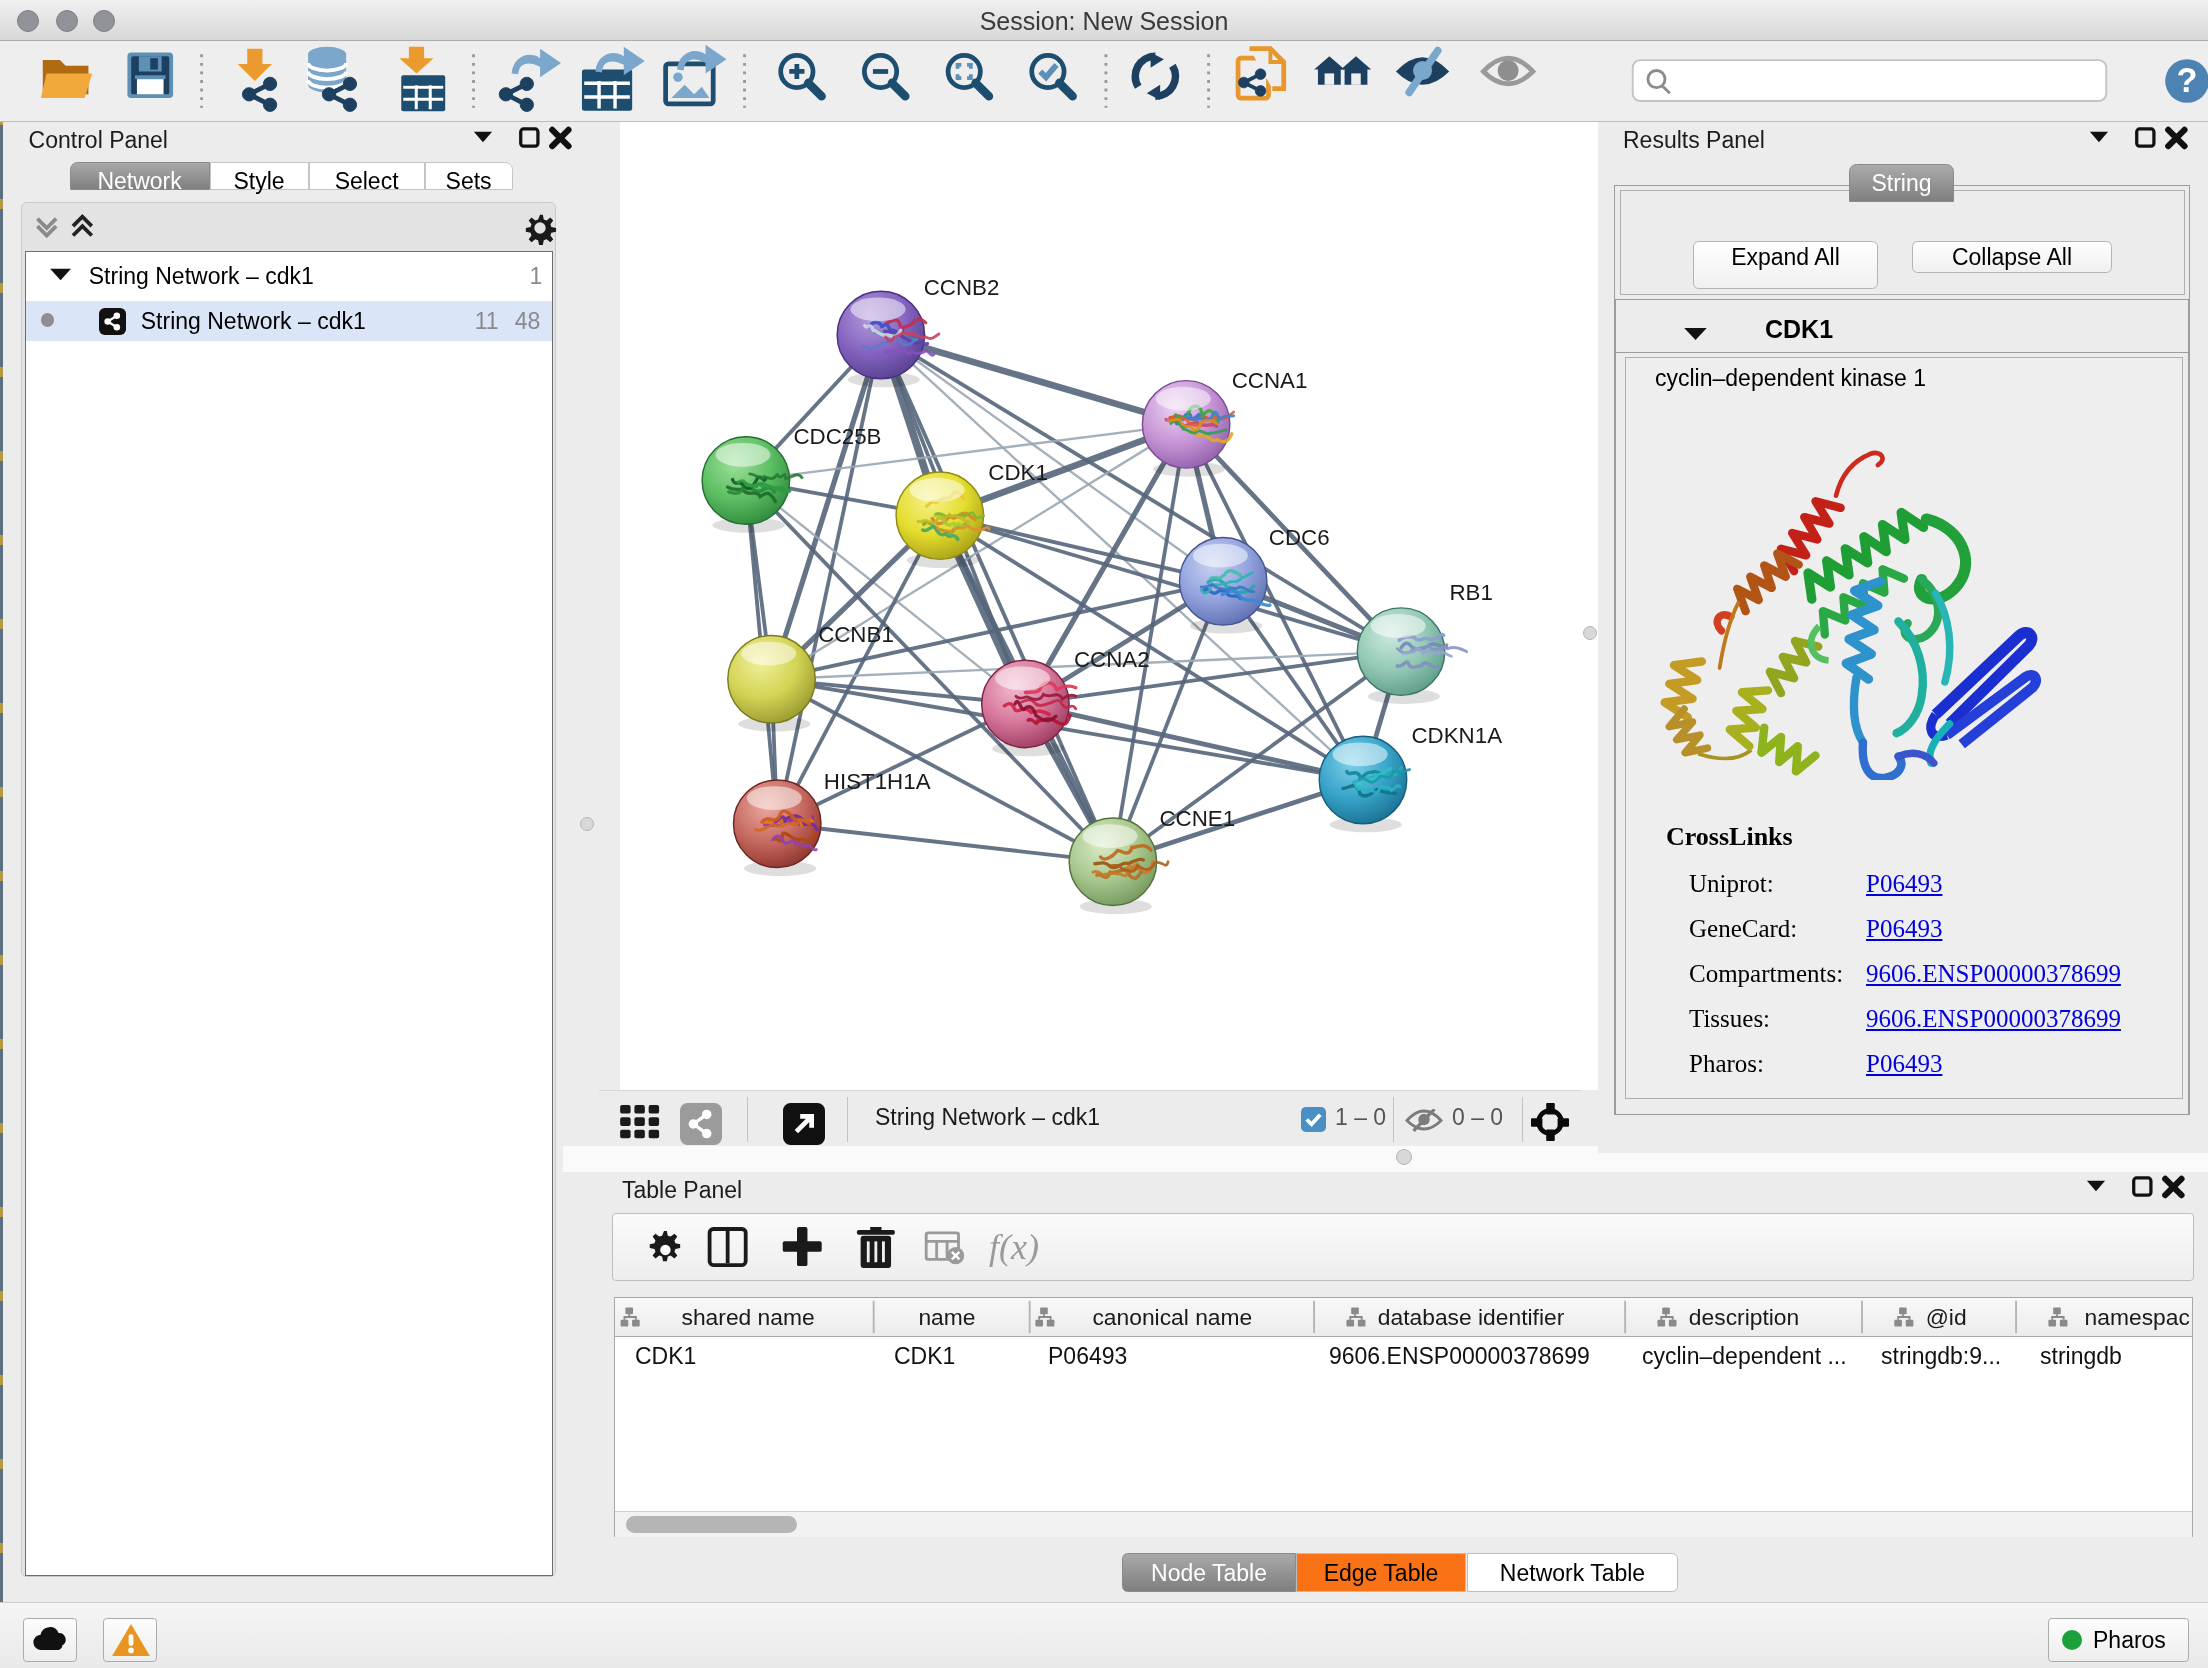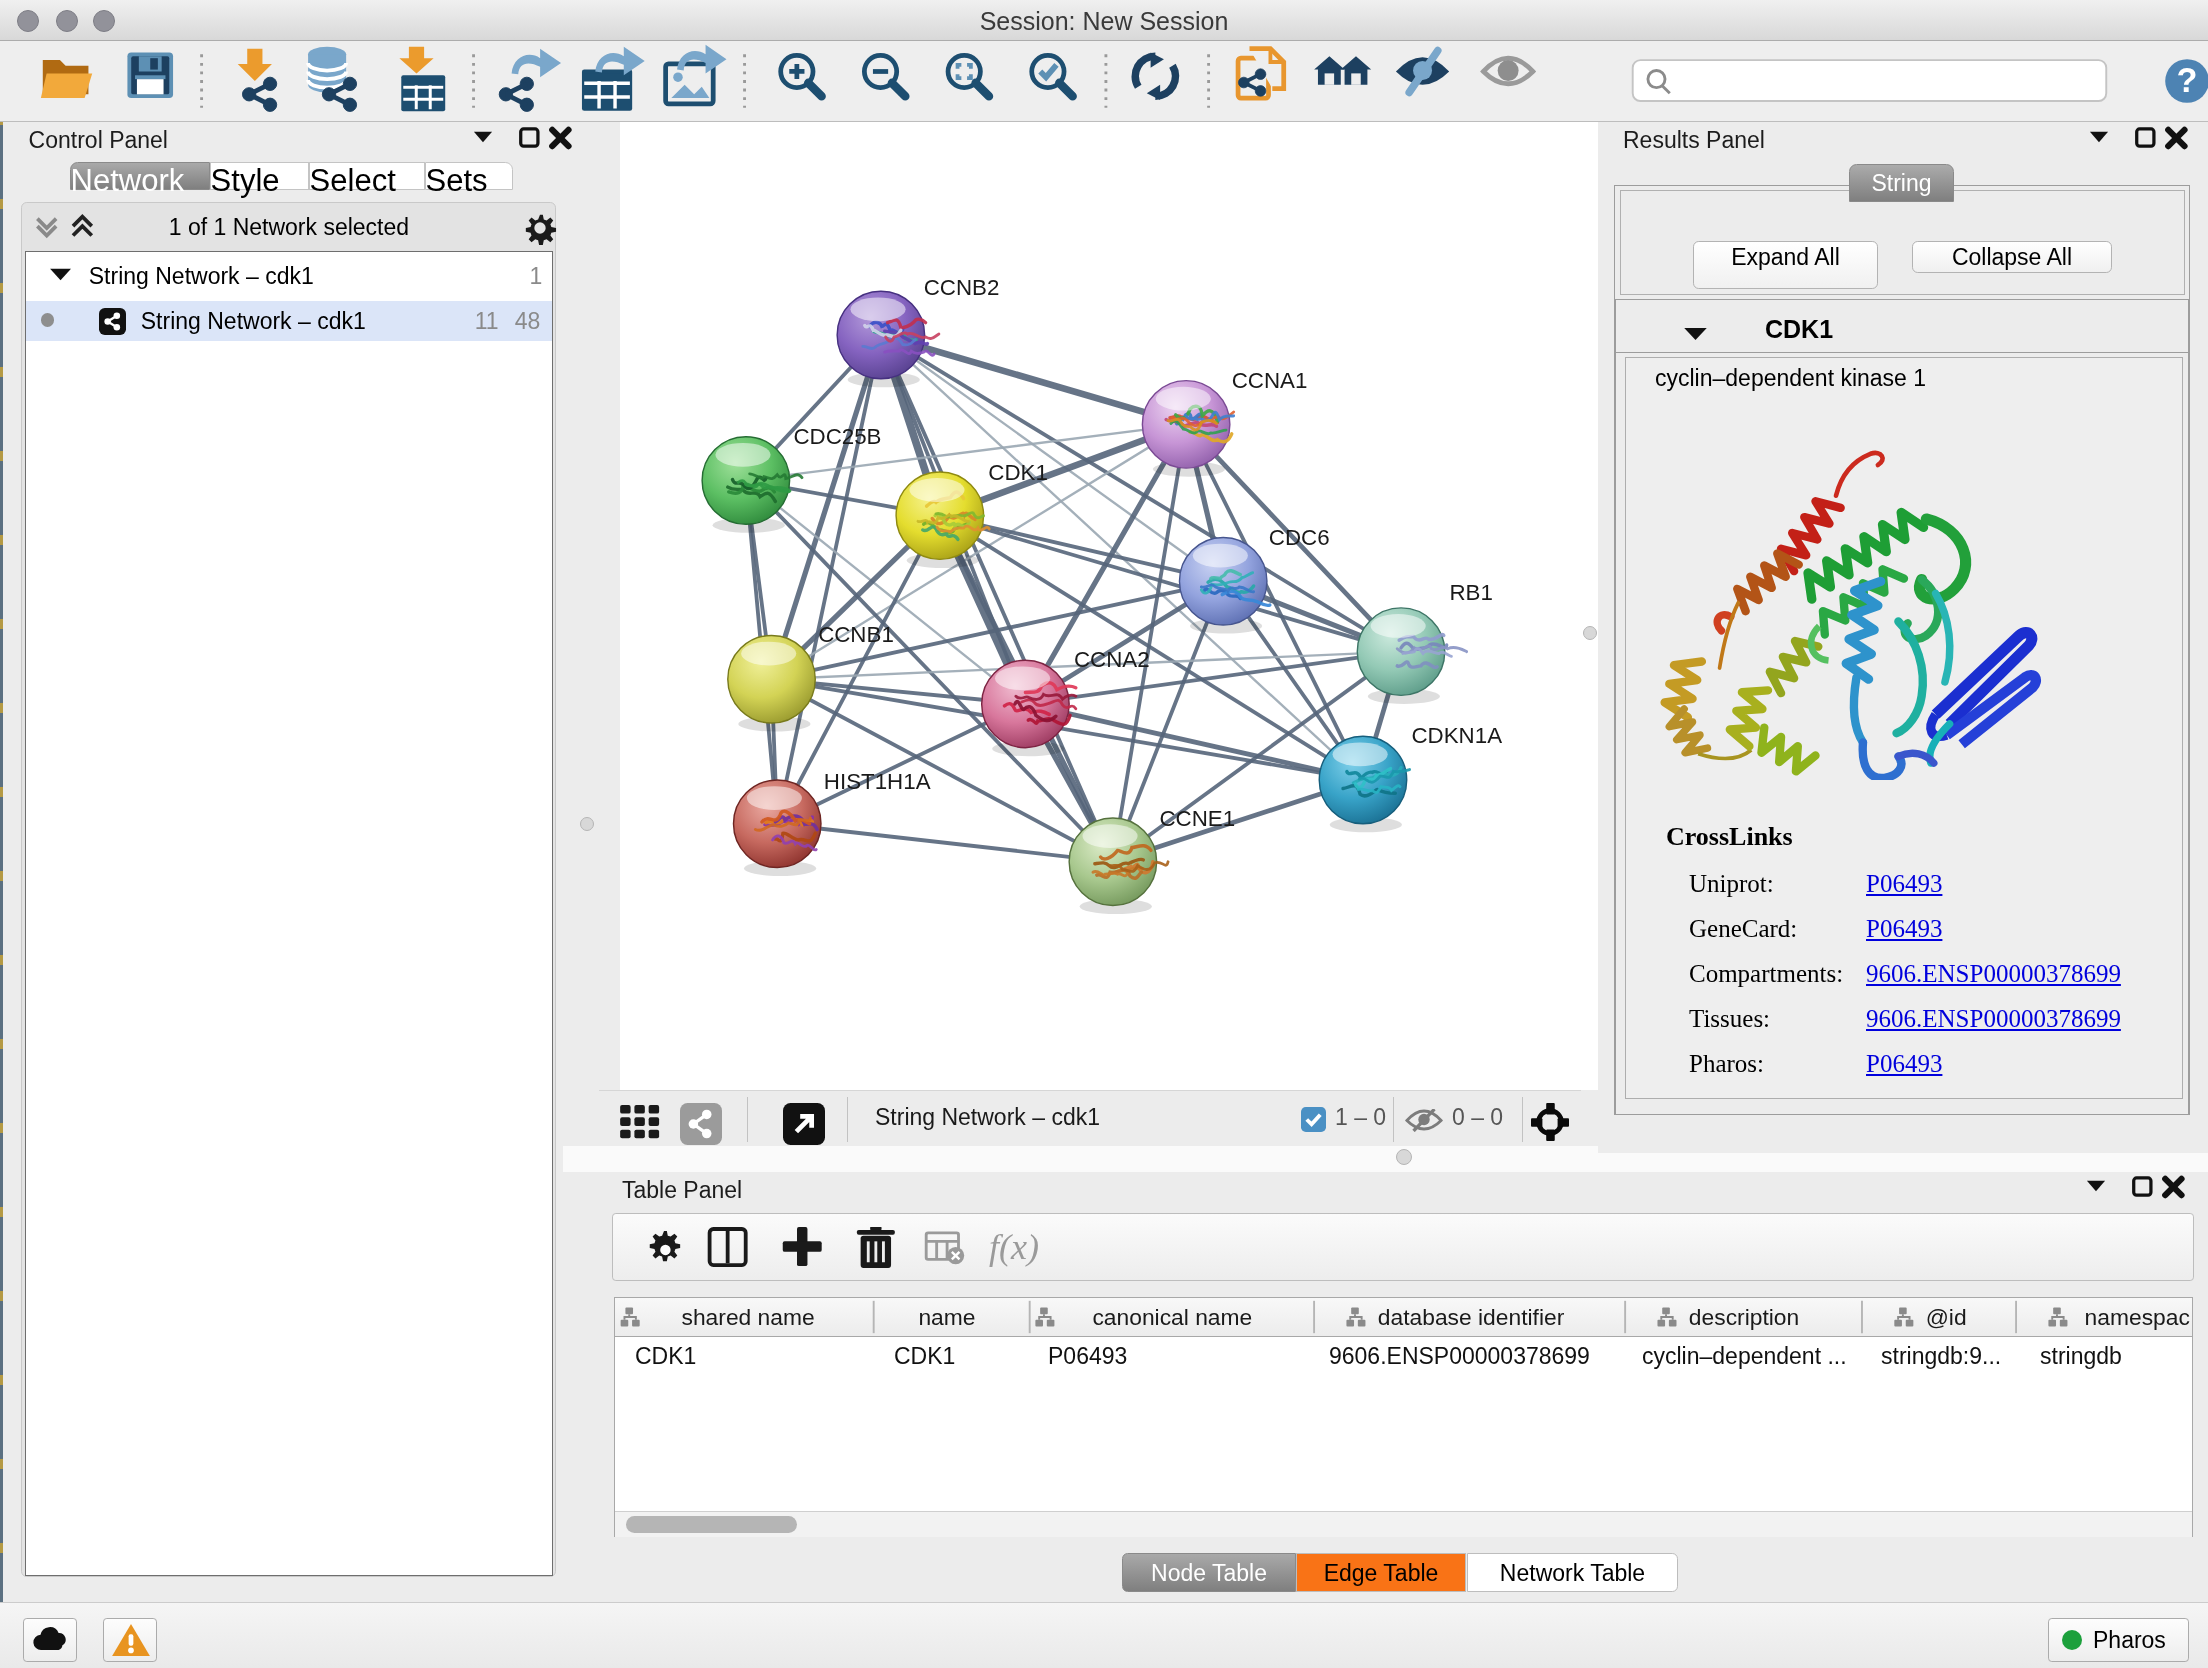--- a/index.html
+++ b/index.html
@@ -18,21 +18,21 @@
 
 #toolbar { left:0; top:41px; width:2208px; height:81px; background:#eeeeee;
   border-bottom:1px solid #bdbdbd; }
 
 
 .ptitle { font-size:23px; color:#1c1c1c; }
 
 
 #cpanel { left:7.6px; top:122px; width:555px; height:1480px; background:#ececec; }
 .tab { position:absolute; top:40px; height:28px; border:1px solid #c4c4c4;
-  background:#fff; color:#000; font-size:31px; text-align:left; line-height:36px; }
+  background:#fff; color:#000; font-size:23px; text-align:center; line-height:36px; }
 .tabsel { background:linear-gradient(#a9a9a9,#7f7f7f); color:#fff; border-color:#8a8a8a; }
 #cp-sub { position:absolute; left:13.3px; top:80px; width:535px; height:1375px;
   background:#e3e3e3; border:1px solid #c9c9c9; border-radius:5.7px; }
 #cp-bar { position:absolute; left:0px; top:0px; width:534px; height:48px; }
 #cp-tree { position:absolute; left:2.9px; top:48px; width:528px; height:1325px;
   background:#fff; border:1.9px solid #6e6e6e; }
 .trow { position:absolute; left:0; width:100%; font-size:23px; color:#000; }
 
 
 #canvas { left:599px; top:122px; width:982px; height:968px; background:#fff;margin-left:21px; }
@@ -216,21 +216,20 @@
     <path d="M2 6 L21 6 L11.5 17 Z" fill="#111"></path>
     <rect x="51" y="3" width="18" height="18" rx="3" fill="none" stroke="#111" stroke-width="3.4"></rect>
     <path d="M84 4 L101 21 M101 4 L84 21" stroke="#111" stroke-width="6.5" stroke-linecap="round"></path>
   </svg>
   <div class="tab tabsel" style="left:62px; width:140px; border-radius:7.6px 0 0 0">Network</div>
   <div class="tab" style="left:202px; width:99px">Style</div>
   <div class="tab" style="left:301px; width:116px">Select</div>
   <div class="tab" style="left:417px; width:88px; border-radius:0 7.6px 0 0">Sets</div>
   <div id="cp-sub">
     <div id="cp-bar">
-      <div style="position:absolute;left:0;top:0;width:100%;text-align:center;font-size:23px;padding-top:11.4px">1 of 1 Network selected</div>
       <svg class="abs" style="left:13.3px;top:9.5px" width="76" height="30" viewBox="0 0 80 32">
         <path d="M2 6 L12 16 L22 6 M2 14 L12 24 L22 14" stroke="#8a8a8a" stroke-width="4" fill="none"></path>
         <path d="M40 14 L50 4 L60 14 M40 24 L50 14 L60 24" stroke="#222" stroke-width="4" fill="none"></path>
       </svg>
       <svg class="abs" style="left:501px;top:7.6px" width="34" height="34" viewBox="0 0 36 36">
         <path fill="#1a1a1a" d="M18 4 l3 0 1 5 3 1 4-3 3 3 -3 4 1 3 5 1 0 4 -5 1 -1 3 3 4 -3 3 -4-3 -3 1 -1 5 -4 0 -1-5 -3-1 -4 3 -3-3 3-4 -1-3 -5-1 0-4 5-1 1-3 -3-4 3-3 4 3 3-1 Z"></path>
         <circle cx="18" cy="18" r="6" fill="#e3e3e3"></circle>
       </svg>
     </div>
     <div id="cp-tree">

